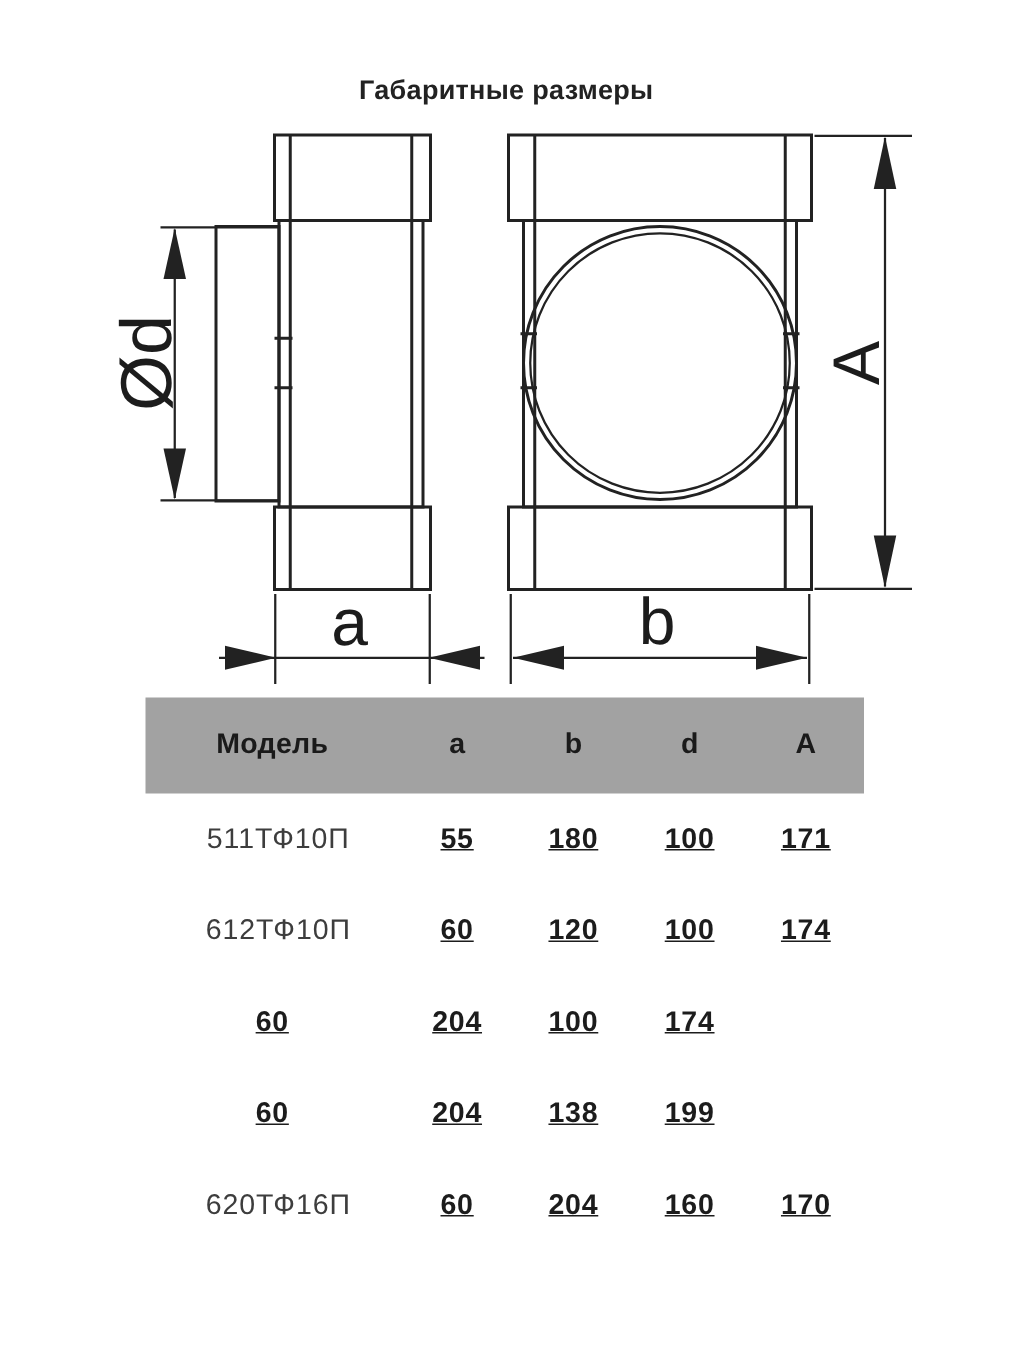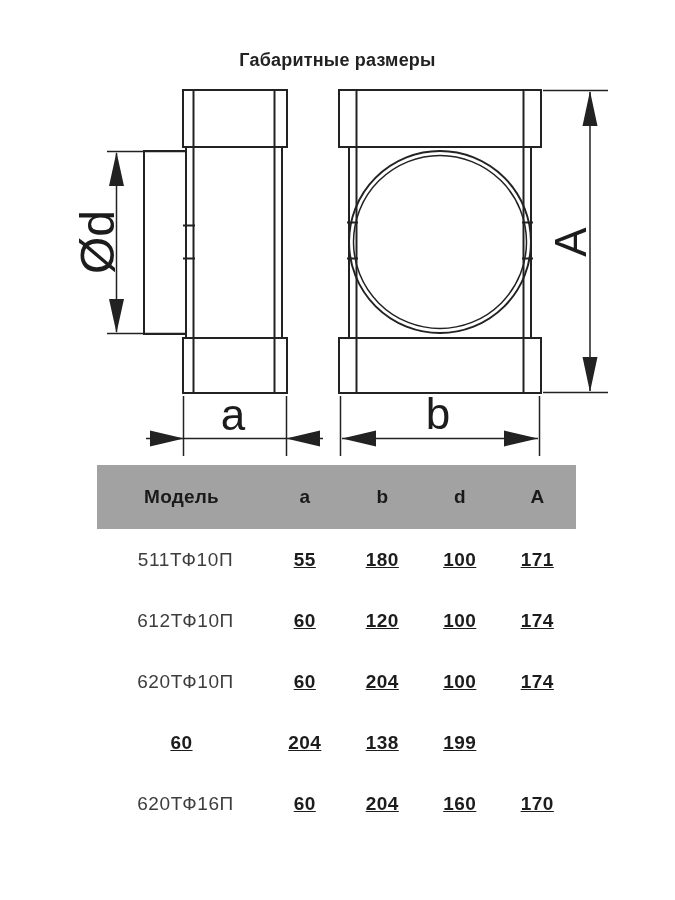--- a/index.html
+++ b/index.html
@@ -164,21 +164,20 @@
 
   <div class="t-row alt">
     <div class="cell model">612ТФ10П</div>
     <div class="cell num">60</div>
     <div class="cell num">120</div>
     <div class="cell num">100</div>
     <div class="cell num">174</div>
   </div>
 
   <div class="t-row">
-    <div class="cell model">620ТФ10П</div>
     <div class="cell num">60</div>
     <div class="cell num">204</div>
     <div class="cell num">100</div>
     <div class="cell num">174</div>
   </div>
 
   <div class="t-row alt">
     <div class="cell num">60</div>
     <div class="cell num">204</div>
     <div class="cell num">138</div>

